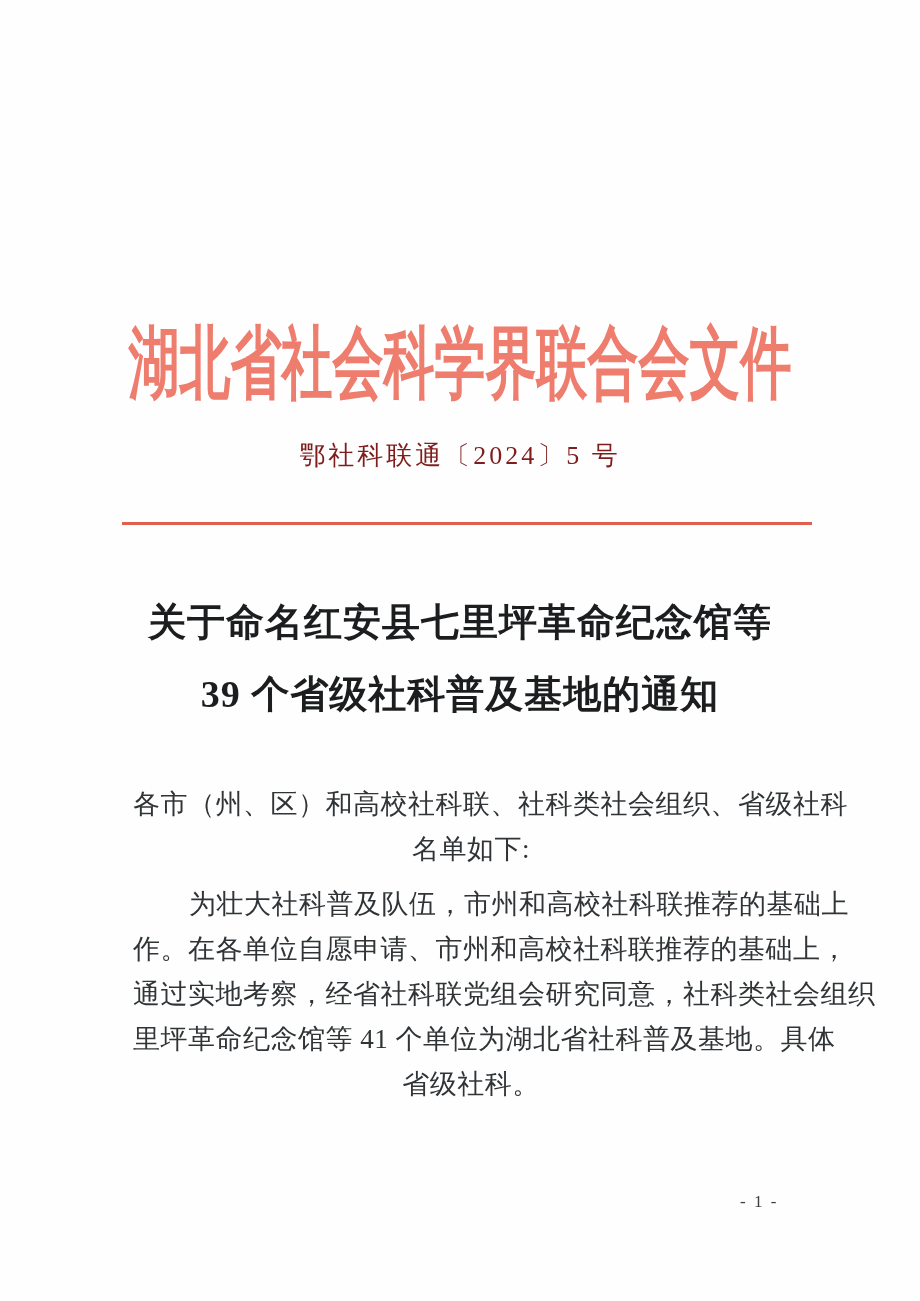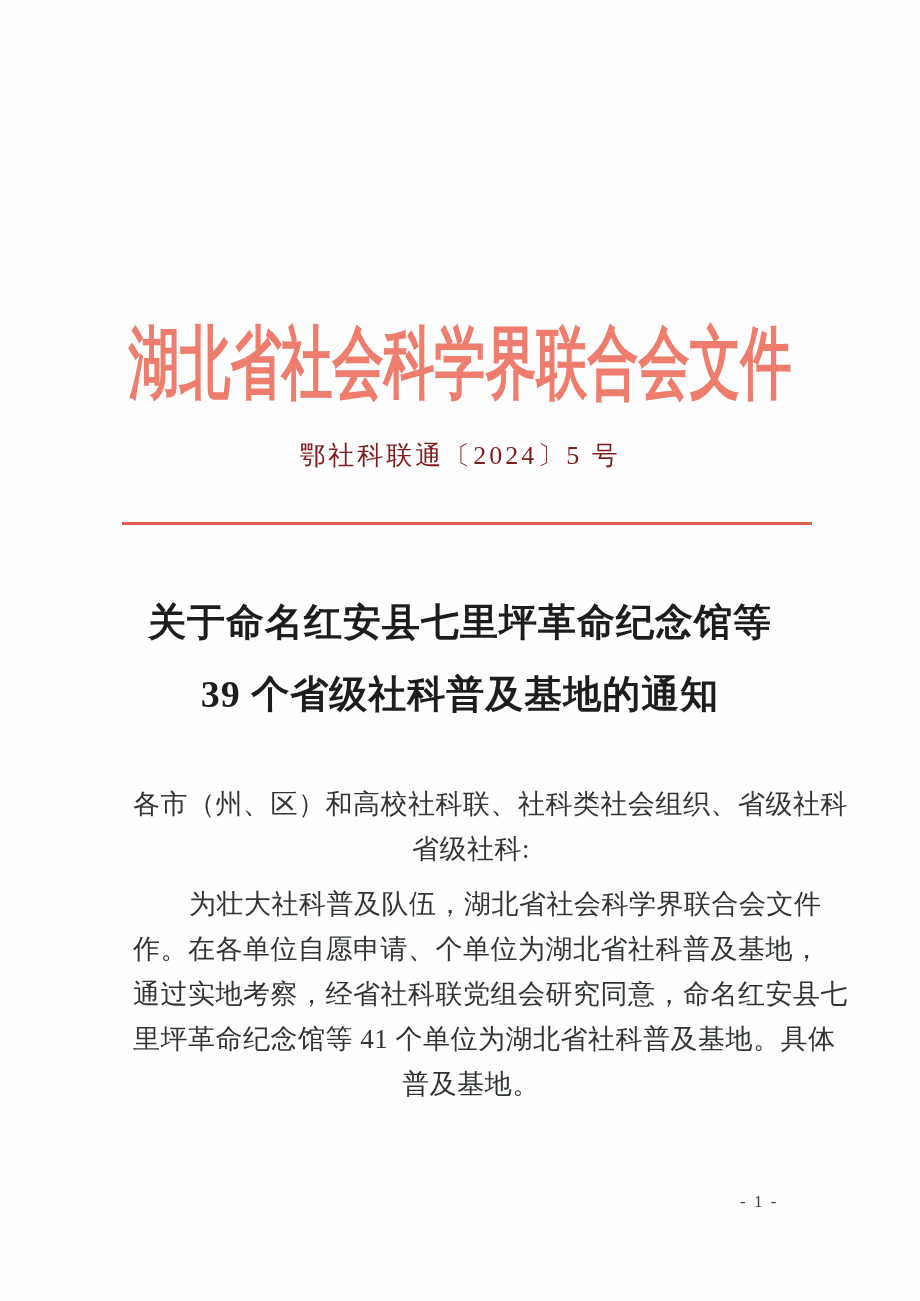--- a/index.html
+++ b/index.html
@@ -106,26 +106,26 @@
   <div class="red-divider"></div>
 
   <div class="doc-title">
     <div class="t-line">关于命名红安县七里坪革命纪念馆等</div>
     <div class="t-line">39 个省级社科普及基地的通知</div>
   </div>
 
   <div class="body-text">
     <div class="salutation">
       <div class="b-line">各市（州、区）和高校社科联、社科类社会组织、省级社科</div>
-      <div class="b-line">省级社科:</div>
+      <div class="b-line">名单如下:</div>
     </div>
     <div class="paragraph">
-      <div class="b-line indent">为壮大社科普及队伍，湖北省社会科学界联合会文件</div>
-      <div class="b-line">作。在各单位自愿申请、个单位为湖北省社科普及基地，</div>
-      <div class="b-line">通过实地考察，经省社科联党组会研究同意，命名红安县七</div>
+      <div class="b-line indent">为壮大社科普及队伍，市州和高校社科联推荐的基础上</div>
+      <div class="b-line">作。在各单位自愿申请、市州和高校社科联推荐的基础上，</div>
+      <div class="b-line">通过实地考察，经省社科联党组会研究同意，社科类社会组织</div>
       <div class="b-line">里坪革命纪念馆等 41 个单位为湖北省社科普及基地。具体</div>
-      <div class="b-line">普及基地。</div>
+      <div class="b-line">省级社科。</div>
     </div>
   </div>
 
   <div class="page-number">- 1 -</div>
 
 </div>
 
 </body></html>

